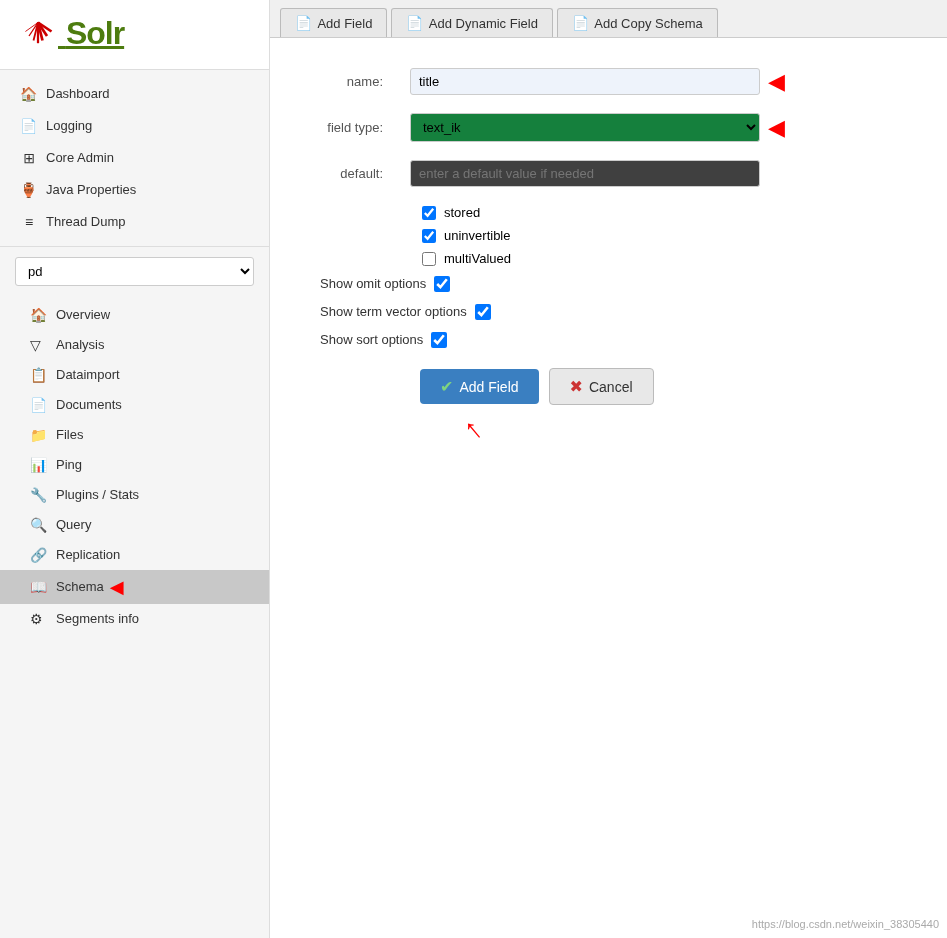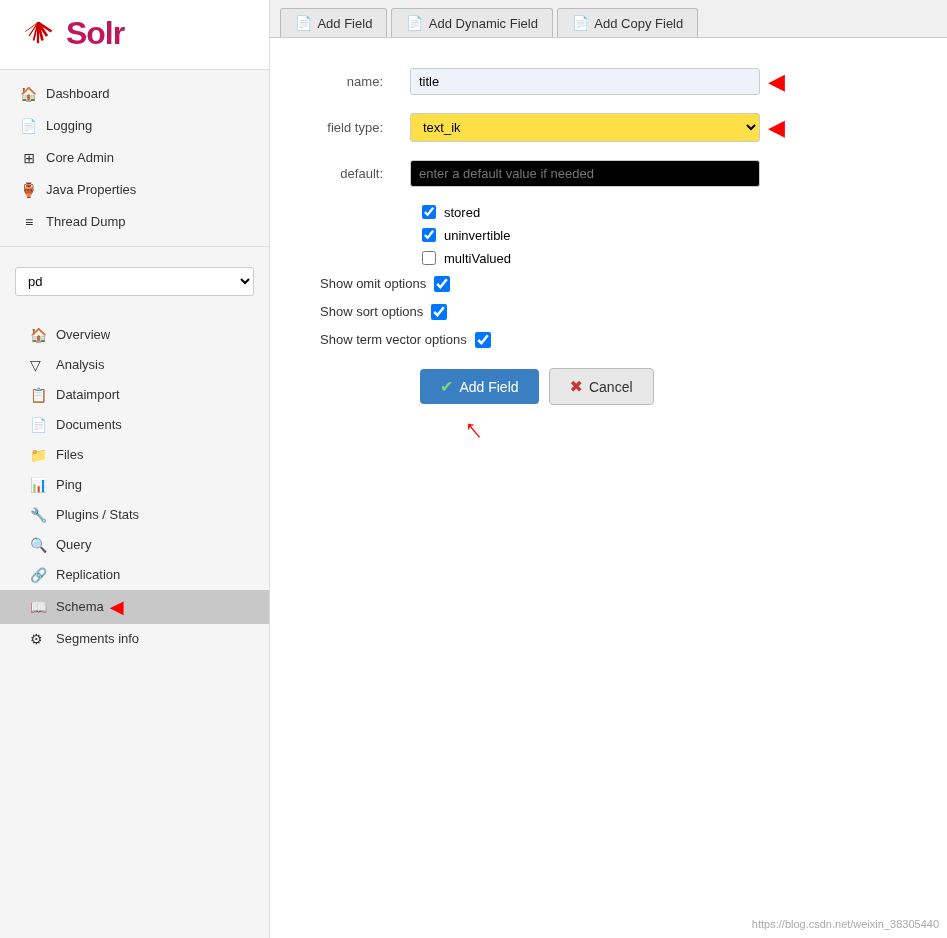--- a/index.html
+++ b/index.html
@@ -16,22 +16,23 @@
       flex-direction: column;
     }
     .logo-area {
       padding: 15px 20px;
       border-bottom: 1px solid #ddd;
       background: #fff;
     }
     .logo-text {
       font-size: 32px;
       font-weight: bold;
-      color: #be185d;
+      color: #4d7c0f;
       letter-spacing: -1px;
+      text-decoration: underline;
     }
     .logo-icon {
       display: inline-block;
       width: 36px;
       height: 36px;
       vertical-align: middle;
       margin-right: 2px;
     }
     .nav-section {
       padding: 8px 0;
@@ -48,21 +49,21 @@
     .nav-icon {
       width: 18px;
       height: 18px;
       margin-right: 8px;
       display: inline-flex;
       align-items: center;
       justify-content: center;
       font-size: 14px;
     }
     .core-selector {
-      margin: 20px 15px;
+      margin: 10px 15px;
     }
     .core-select {
       width: 100%;
       padding: 5px 8px;
       border: 1px solid #ccc;
       border-radius: 3px;
       background: #fff;
       font-size: 13px;
       appearance: auto;
     }
@@ -147,34 +148,34 @@
       border-radius: 3px;
       font-size: 13px;
       background: #eef3fb;
     }
     .form-select {
       width: 350px;
       padding: 5px 8px;
       border: 1px solid #ccc;
       border-radius: 3px;
       font-size: 13px;
-      background: #fde047;
+      background: #15803d;
       appearance: auto;
     }
     .form-placeholder {
-      background: #000000;
+      background: #404040;
       color: #aaa;
     }
     .checkboxes-area {
       margin-left: 112px;
       margin-bottom: 10px;
     }
     .checkbox-row {
       display: flex;
-      align-items: flex-start;
+      align-items: center;
       margin-bottom: 8px;
     }
     .checkbox-row input[type="checkbox"] {
       margin-right: 8px;
       width: 14px;
       height: 14px;
     }
     .show-options-row {
       display: flex;
       align-items: flex-start;
@@ -349,21 +350,21 @@
     <button class="tab-btn">
       <span class="tab-icon">📄</span>
       <span>Add Field</span>
     </button>
     <button class="tab-btn">
       <span class="tab-icon">📄</span>
       <span>Add Dynamic Field</span>
     </button>
     <button class="tab-btn">
       <span class="tab-icon">📄</span>
-      <span>Add Copy Field</span>
+      <span>Add Copy Schema</span>
     </button>
   </div>
 
   <div class="form-area">
 
     <div class="form-row">
       <label class="form-label">name:</label>
       <div class="arrow-container">
         <input type="text" class="form-input" value="title" style="">
         <span class="red-arrow-right">◀</span>
@@ -401,25 +402,25 @@
         <input type="checkbox" id="multiValued" style="">
         <label for="multiValued">multiValued</label>
       </div>
     </div>
 
     <div class="show-options-row">
       <span>Show omit options</span>
       <input type="checkbox" class="show-options-toggle" checked="" style="">
     </div>
     <div class="show-options-row">
+      <span>Show term vector options</span>
+      <input type="checkbox" class="show-options-toggle" checked="" style="">
+    </div>
+    <div class="show-options-row">
       <span>Show sort options</span>
-      <input type="checkbox" class="show-options-toggle" checked="" style="">
-    </div>
-    <div class="show-options-row">
-      <span>Show term vector options</span>
       <input type="checkbox" class="show-options-toggle" checked="" style="">
     </div>
 
     <div class="buttons-row">
       <button class="btn-add-field">
         <span style="color:#7fd47f; font-size:16px;">✔</span>
         <span>Add Field</span>
       </button>
       <button class="btn-cancel">
         <span style="color:#cc3333; font-size:16px;">✖</span>

